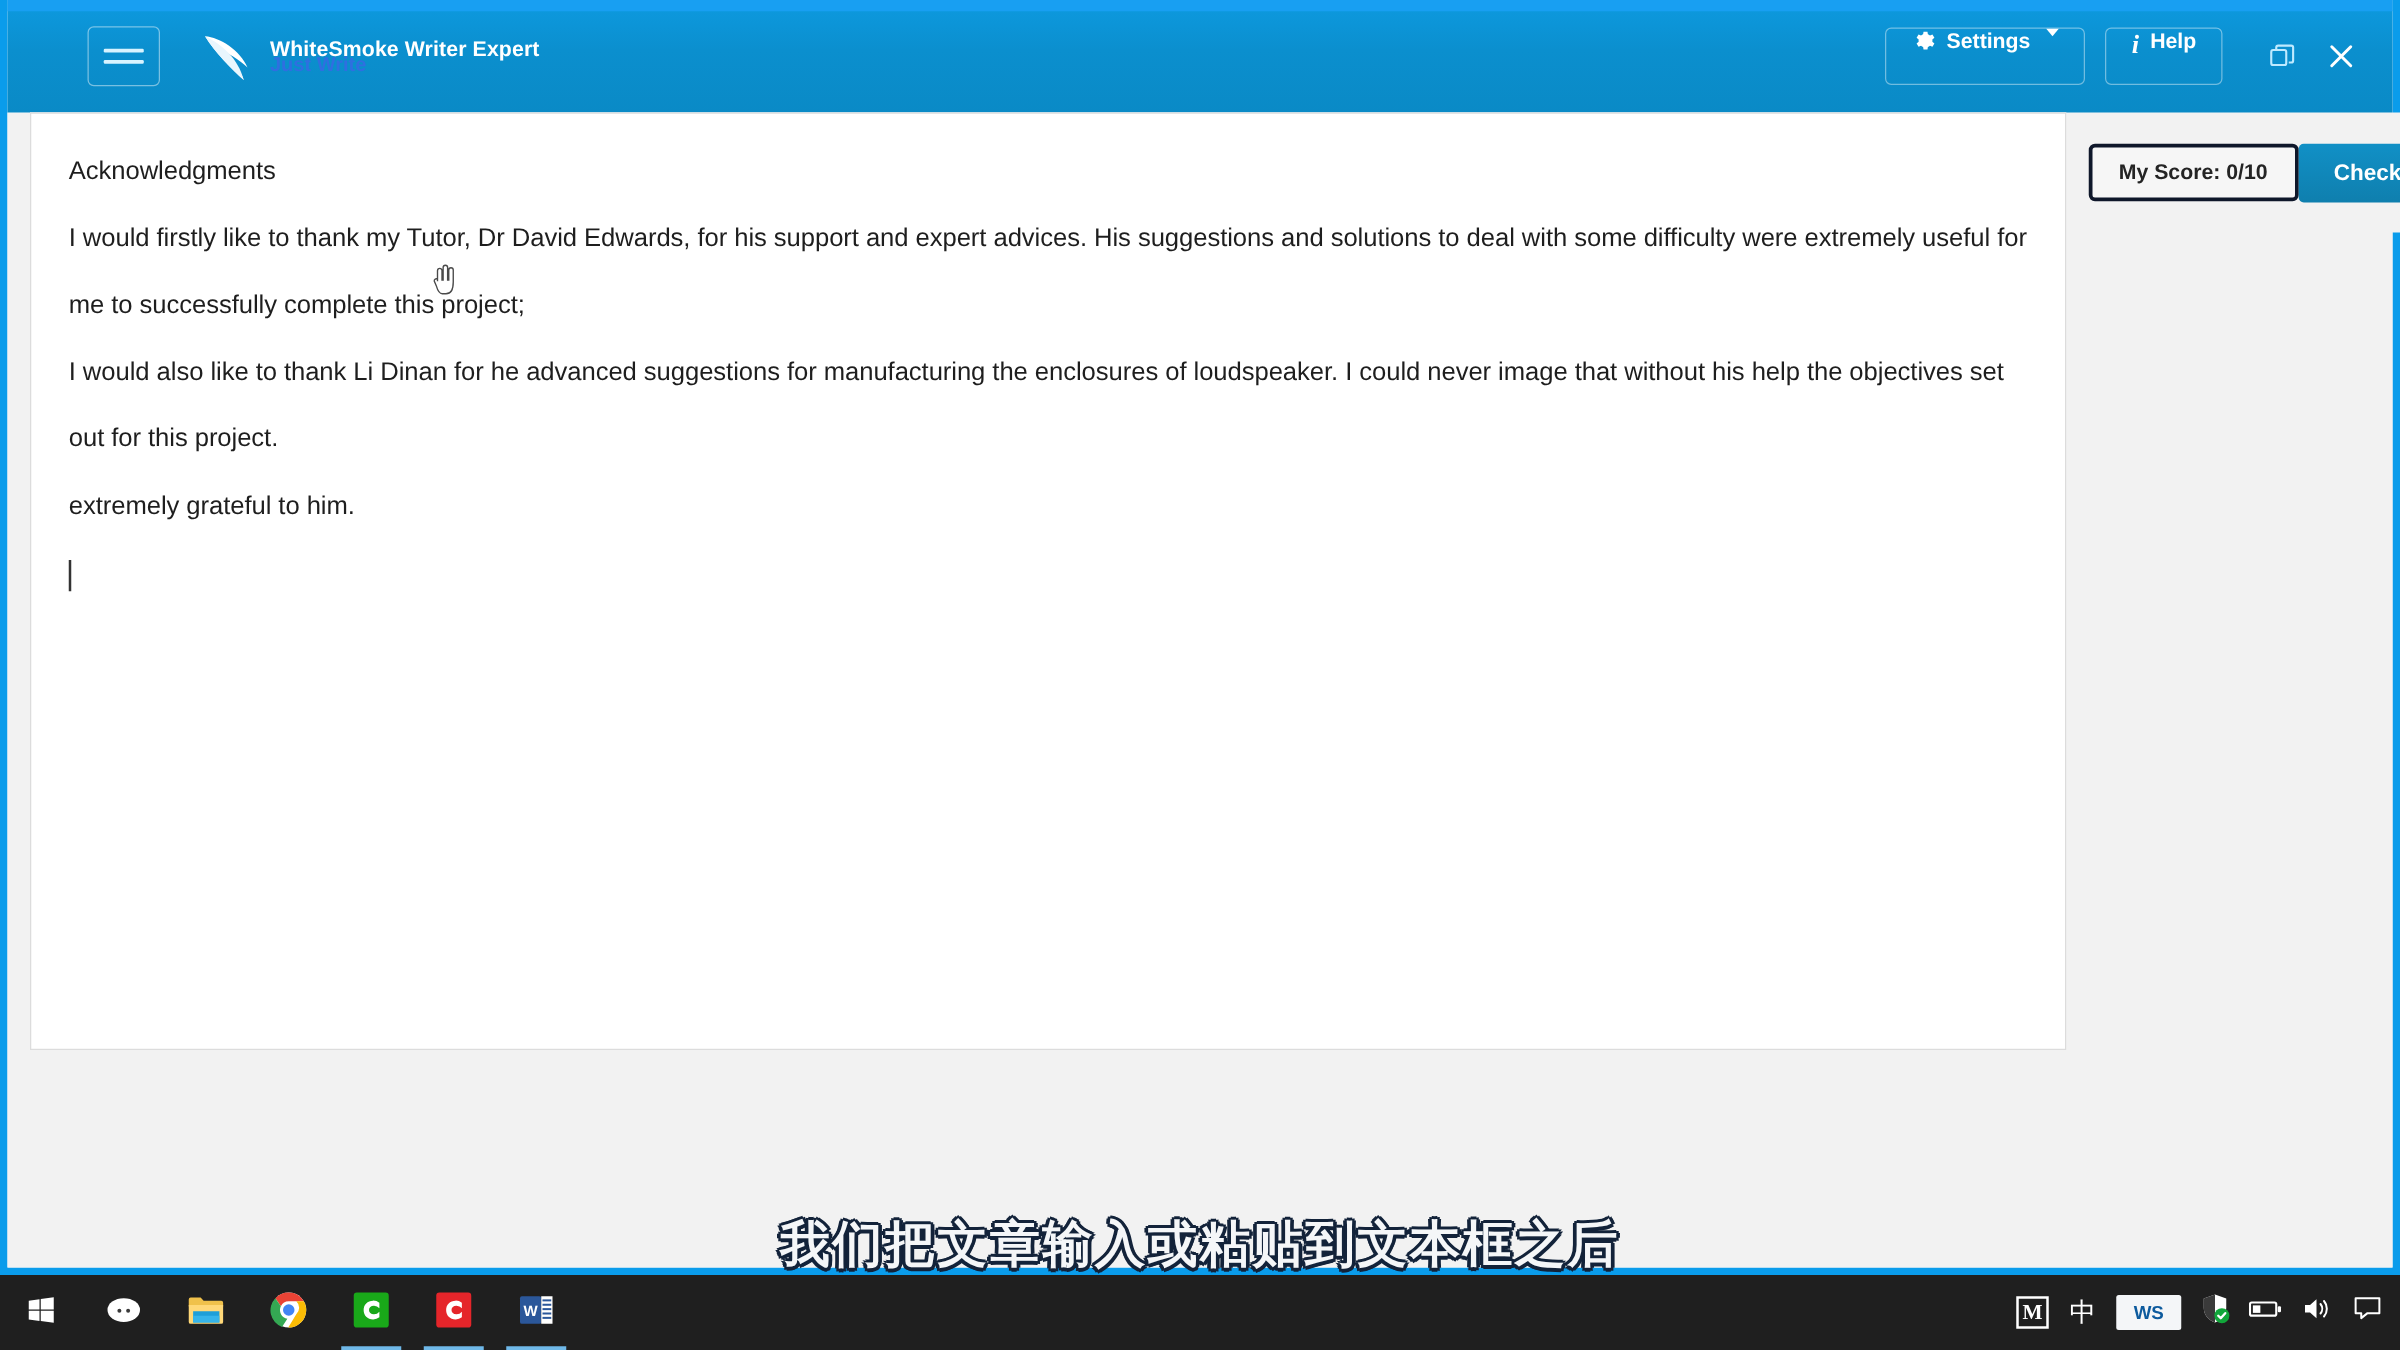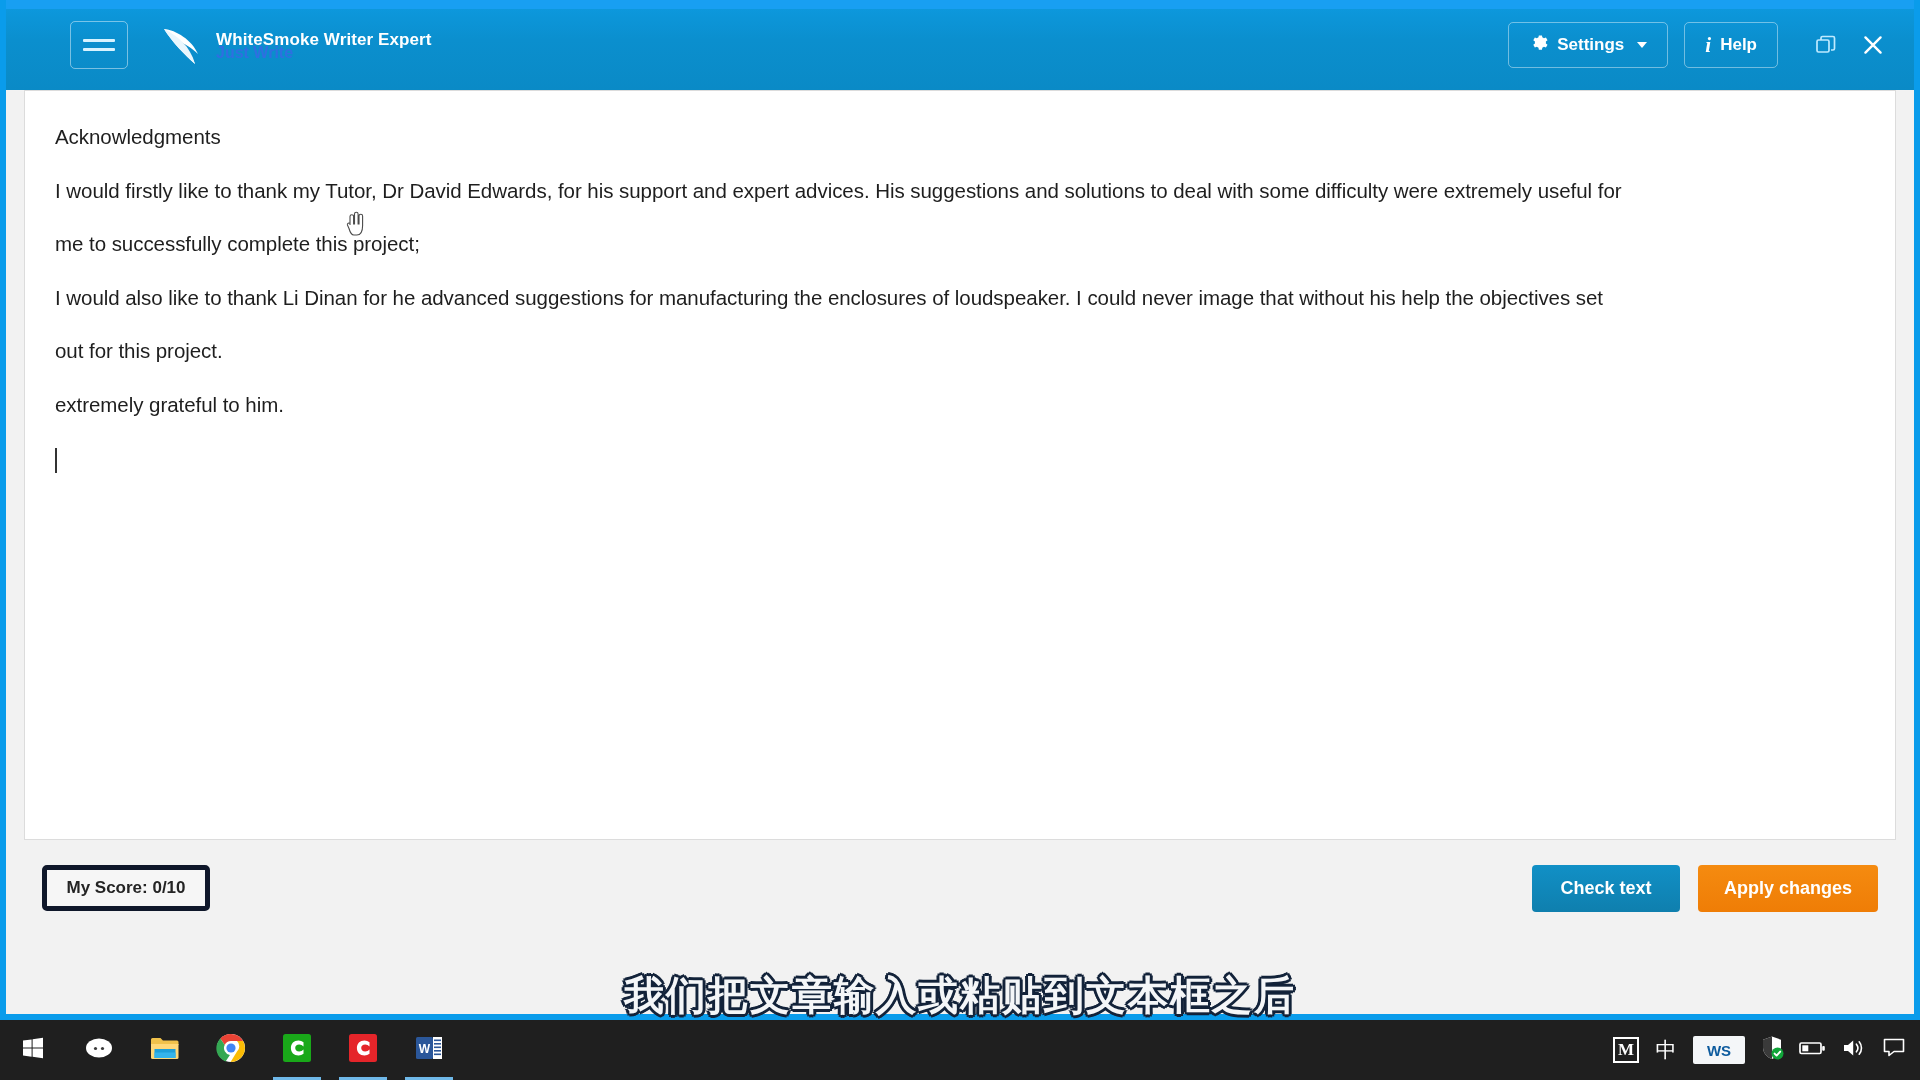--- a/index.html
+++ b/index.html
@@ -87,21 +87,21 @@
     white-space: nowrap;
   }
 
   .titlebar-spacer { flex: 1 1 auto; }
 
   .tb-btn {
     height: 46px;
     border: 1px solid rgba(255,255,255,0.42);
     border-radius: 5px;
     display: flex;
-    align-items: center;
+    align-items: flex-start;
     gap: 9px;
     padding: 0 20px;
     color: #ffffff;
     font-size: 17px;
     font-weight: bold;
     cursor: pointer;
     white-space: nowrap;
   }
   .tb-btn + .tb-btn { margin-left: 16px; }
   .caret {
@@ -142,21 +142,21 @@
     font-size: 21px;
     color: #4a5560;
   }
 
   
   .editor-wrap {
     flex: 1 1 auto;
     background: #f2f2f2;
     padding: 0 18px 0 18px;
     display: flex;
-    flex-direction: column;
+    flex-direction: row;
     min-height: 0;
   }
   .editor {
     position: relative;
     flex: 0 0 auto;
     height: 750px;
     background: #ffffff;
     border: 1px solid #dcdcdc;
     padding: 36px 30px 20px 30px;
     overflow: hidden;
@@ -191,21 +191,21 @@
     height: 96px;
     background: #f2f2f2;
     display: flex;
     align-items: center;
     padding: 0 18px;
   }
   .score-btn {
     height: 46px;
     min-width: 168px;
     background: #f6f6f6;
-    border: 5px solid #0f172a;
+    border: 3px solid #0f172a;
     border-radius: 5px;
     display: flex; align-items: center; justify-content: center;
     font-size: 17px; font-weight: bold;
     color: #242424;
     cursor: pointer;
   }
   .footer-spacer { flex: 1 1 auto; }
   .btn-primary, .btn-accent {
     height: 47px;
     border-radius: 4px;

